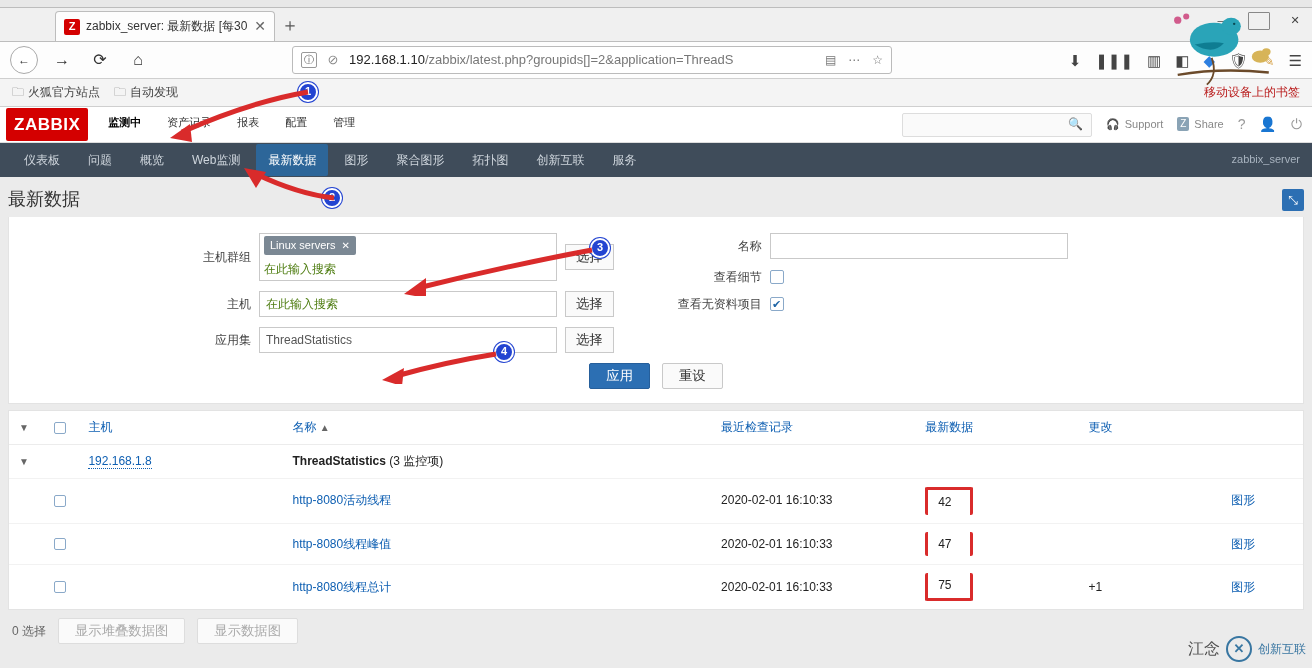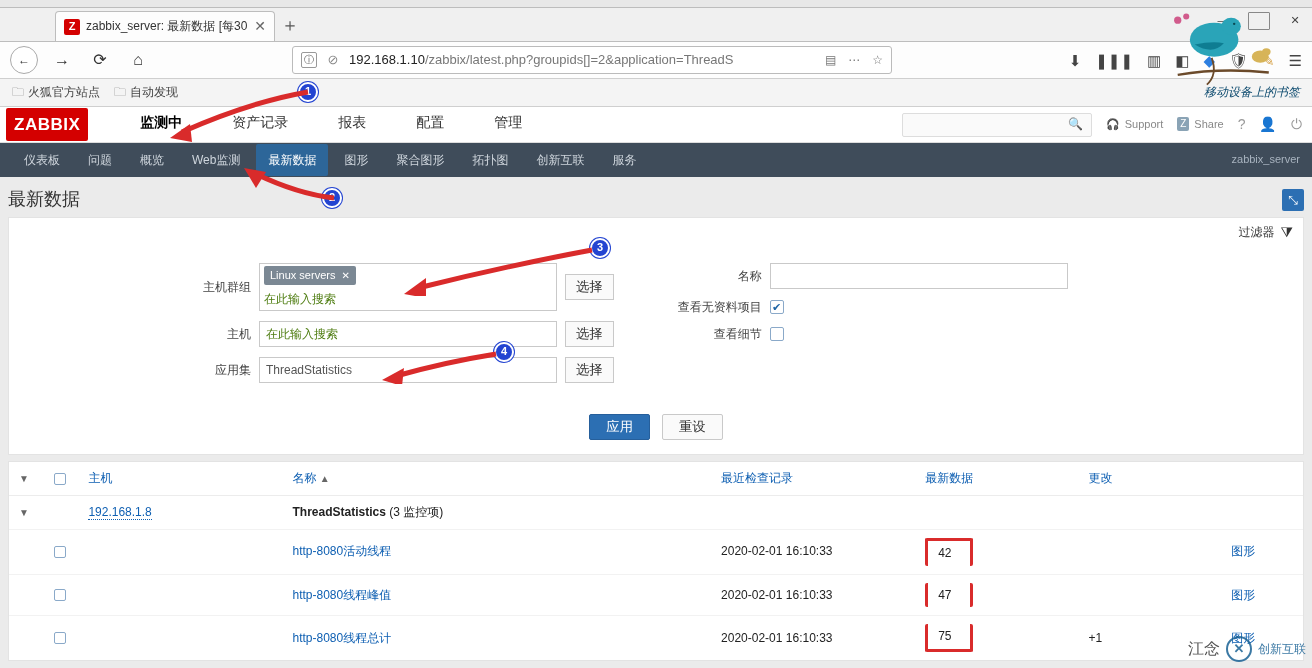--- a/index.html
+++ b/index.html
@@ -60,30 +60,30 @@
   .url-actions{display:flex;align-items:center;gap:12px;color:#777;}
   .chromeright{display:flex;align-items:center;gap:14px;margin-left:auto;}
   .chromeright span{color:#444;font-size:15px;}
   .bird{position:absolute;right:30px;top:2px;width:160px;height:85px;pointer-events:none;}
   .bookbar{
     height:28px;background:#f4f4f4;border-bottom:1px solid #cfcfcf;display:flex;align-items:center;
     padding:0 12px;gap:14px;font-size:12px;color:#444;position:relative;
   }
   .book{display:flex;align-items:center;gap:4px;}
   .book .foldericon{color:#888;}
-  .book-right{margin-left:auto;color:#0c4a6e;font-style:italic;}
+  .book-right{margin-left:auto;color:#b91c1c;}
 
   
-  .zhdr{height:36px;background:#fff;border-bottom:1px solid #ddd;display:flex;align-items:center;padding:0 10px 0 6px;gap:8px;}
+  .zhdr{height:36px;background:#fff;border-bottom:1px solid #ddd;display:flex;align-items:center;padding:0 10px 0 6px;}
   .zlogo{
     background:var(--zabbix-red);color:#fff;font-weight:bold;font-size:17px;
     padding:5px 8px;letter-spacing:0.5px;margin-right:16px;border-radius:2px;
   }
   .topmenu{display:flex;gap:18px;}
-  .topmenu a{color:#333;font-size:14px;text-decoration:none;padding:14px 4px;margin-left:24px;}
+  .topmenu a{color:#333;font-size:11px;text-decoration:none;padding:14px 4px;}
   .topmenu a.active{color:#000;border-bottom:3px solid var(--zabbix-red);font-weight:bold;}
   .hdr-right{margin-left:auto;display:flex;align-items:center;gap:14px;color:#777;}
   .search{width:190px;height:24px;border:1px solid #ddd;border-radius:2px;background:#fafafa;display:flex;align-items:center;justify-content:flex-end;padding:0 8px;color:#aaa;}
   .pill{display:flex;align-items:center;gap:5px;color:#888;font-size:11px;}
   .hdr-icon{color:#999;font-size:14px;}
 
   .subnav{
     height:34px;background:var(--darknav);display:flex;align-items:center;padding:0 12px;gap:4px;color:#cfd6dd;
     font-size:12px;
     justify-content:flex-end;
@@ -115,21 +115,21 @@
     width:298px;height:26px;border:1px solid var(--gray-border);background:#fff;padding:2px 6px;
     font-size:12px;color:#555;display:flex;align-items:center;gap:6px;
   }
   .input.tag{padding:2px 4px;}
   .tagchip{background:#7b8894;color:#fff;padding:2px 6px;border-radius:2px;display:flex;align-items:center;gap:6px;font-size:11px;}
   .tagchip .x{font-size:10px;}
   .placeholder{color:#4d7c0f;}
   .selectbtn{height:26px;padding:0 10px;border:1px solid var(--gray-border);background:#fafafa;color:#333;}
   .chk{width:14px;height:14px;border:1px solid #8aa9c9;border-radius:2px;display:flex;align-items:center;justify-content:center;color:#1f65a6;font-size:11px;}
 
-  .filter-actions{display:flex;justify-content:center;gap:12px;margin-top:21px;}
+  .filter-actions{display:flex;justify-content:center;gap:12px;margin-top:0;}
   .btn{height:26px;padding:0 16px;border:1px solid var(--gray-border);background:#fafafa;color:#333;display:flex;align-items:center;border-radius:2px;}
   .btn.primary{background:#2c6fb3;color:#fff;border-color:#265f9b;}
 
   
   .card{background:#fff;border:1px solid #e3e3e3;margin-top:6px;}
   table{width:100%;border-collapse:collapse;font-size:12px;}
   thead th{text-align:left;font-weight:normal;color:var(--link);padding:8px 10px;border-bottom:1px solid #ececec;}
   thead th.nolink{color:#444;}
   tbody td{padding:8px 10px;border-top:1px solid #f2f2f2;vertical-align:middle;}
   .tri{color:#666;font-size:10px;}
@@ -258,26 +258,20 @@
     <a>服务</a>
     <span class="srv">zabbix_server</span>
   </div>
 
   <div class="page">
     <div class="page-title-row">
       <div class="page-title">最新数据</div>
       <div class="kiosk">⤡</div>
     </div>
 
-    <div class="filterbar">
-      <span class="filterbtn">
-          <span>过滤器</span>
-        </span>
-      <span class="funnel">⧩</span>
-    </div>
 
     <div class="filterbox">
       <div class="filtergrid">
         <div class="col" style="margin-left:170px;">
           <div class="frow">
             <span class="flabel">主机群组</span>
             <div class="input tag" style="flex-wrap:wrap;height:auto;min-height:40px;">
               <span class="tagchip">
                 <span>Linux servers</span>
                   <span class="x">✕</span>
@@ -301,26 +295,26 @@
             <button class="selectbtn">选择</button>
           </div>
         </div>
 
         <div class="col col2">
           <div class="frow">
             <span class="flabel">名称</span>
             <div class="input"></div>
           </div>
           <div class="frow">
+            <span class="flabel">查看细节</span>
+            <span class="chk"></span>
+          </div>
+          <div class="frow">
             <span class="flabel">查看无资料项目</span>
             <span class="chk">✔</span>
-          </div>
-          <div class="frow">
-            <span class="flabel">查看细节</span>
-            <span class="chk"></span>
           </div>
         </div>
       </div>
 
       <div class="filter-actions">
         <button class="btn primary">应用</button>
         <button class="btn">重设</button>
       </div>
     </div>
 
@@ -394,20 +388,25 @@
             <td class="link">http-8080线程总计</td>
             <td>2020-02-01 16:10:33</td>
             <td><span class="redbox" style="display:inline-block;padding:4px 18px 4px 10px;border-top:none;">75</span></td>
             <td>+1</td>
             <td class="link">图形</td>
           </tr>
         </tbody>
       </table>
     </div>
 
+    <div class="footer">
+      <span>0 选择</span>
+      <button class="btn">显示堆叠数据图</button>
+      <button class="btn">显示数据图</button>
+    </div>
   </div>
 </div>
 
 <svg class="bird" viewBox="0 0 260 140">
   <ellipse cx="150" cy="62" rx="40" ry="28" fill="#2aa4b8"></ellipse>
   <ellipse cx="178" cy="40" rx="16" ry="14" fill="#2aa4b8"></ellipse>
   <circle cx="183" cy="36" r="2" fill="#0b4a55"></circle>
   <path d="M118 70 q30 -6 48 -2 q-18 20 -48 2" fill="#0e7d92"></path>
   <path d="M146 92 q10 28 -8 44" stroke="#6b4a2a" stroke-width="3" fill="none"></path>
   <ellipse cx="226" cy="90" rx="14" ry="10" fill="#d7b458"></ellipse>

